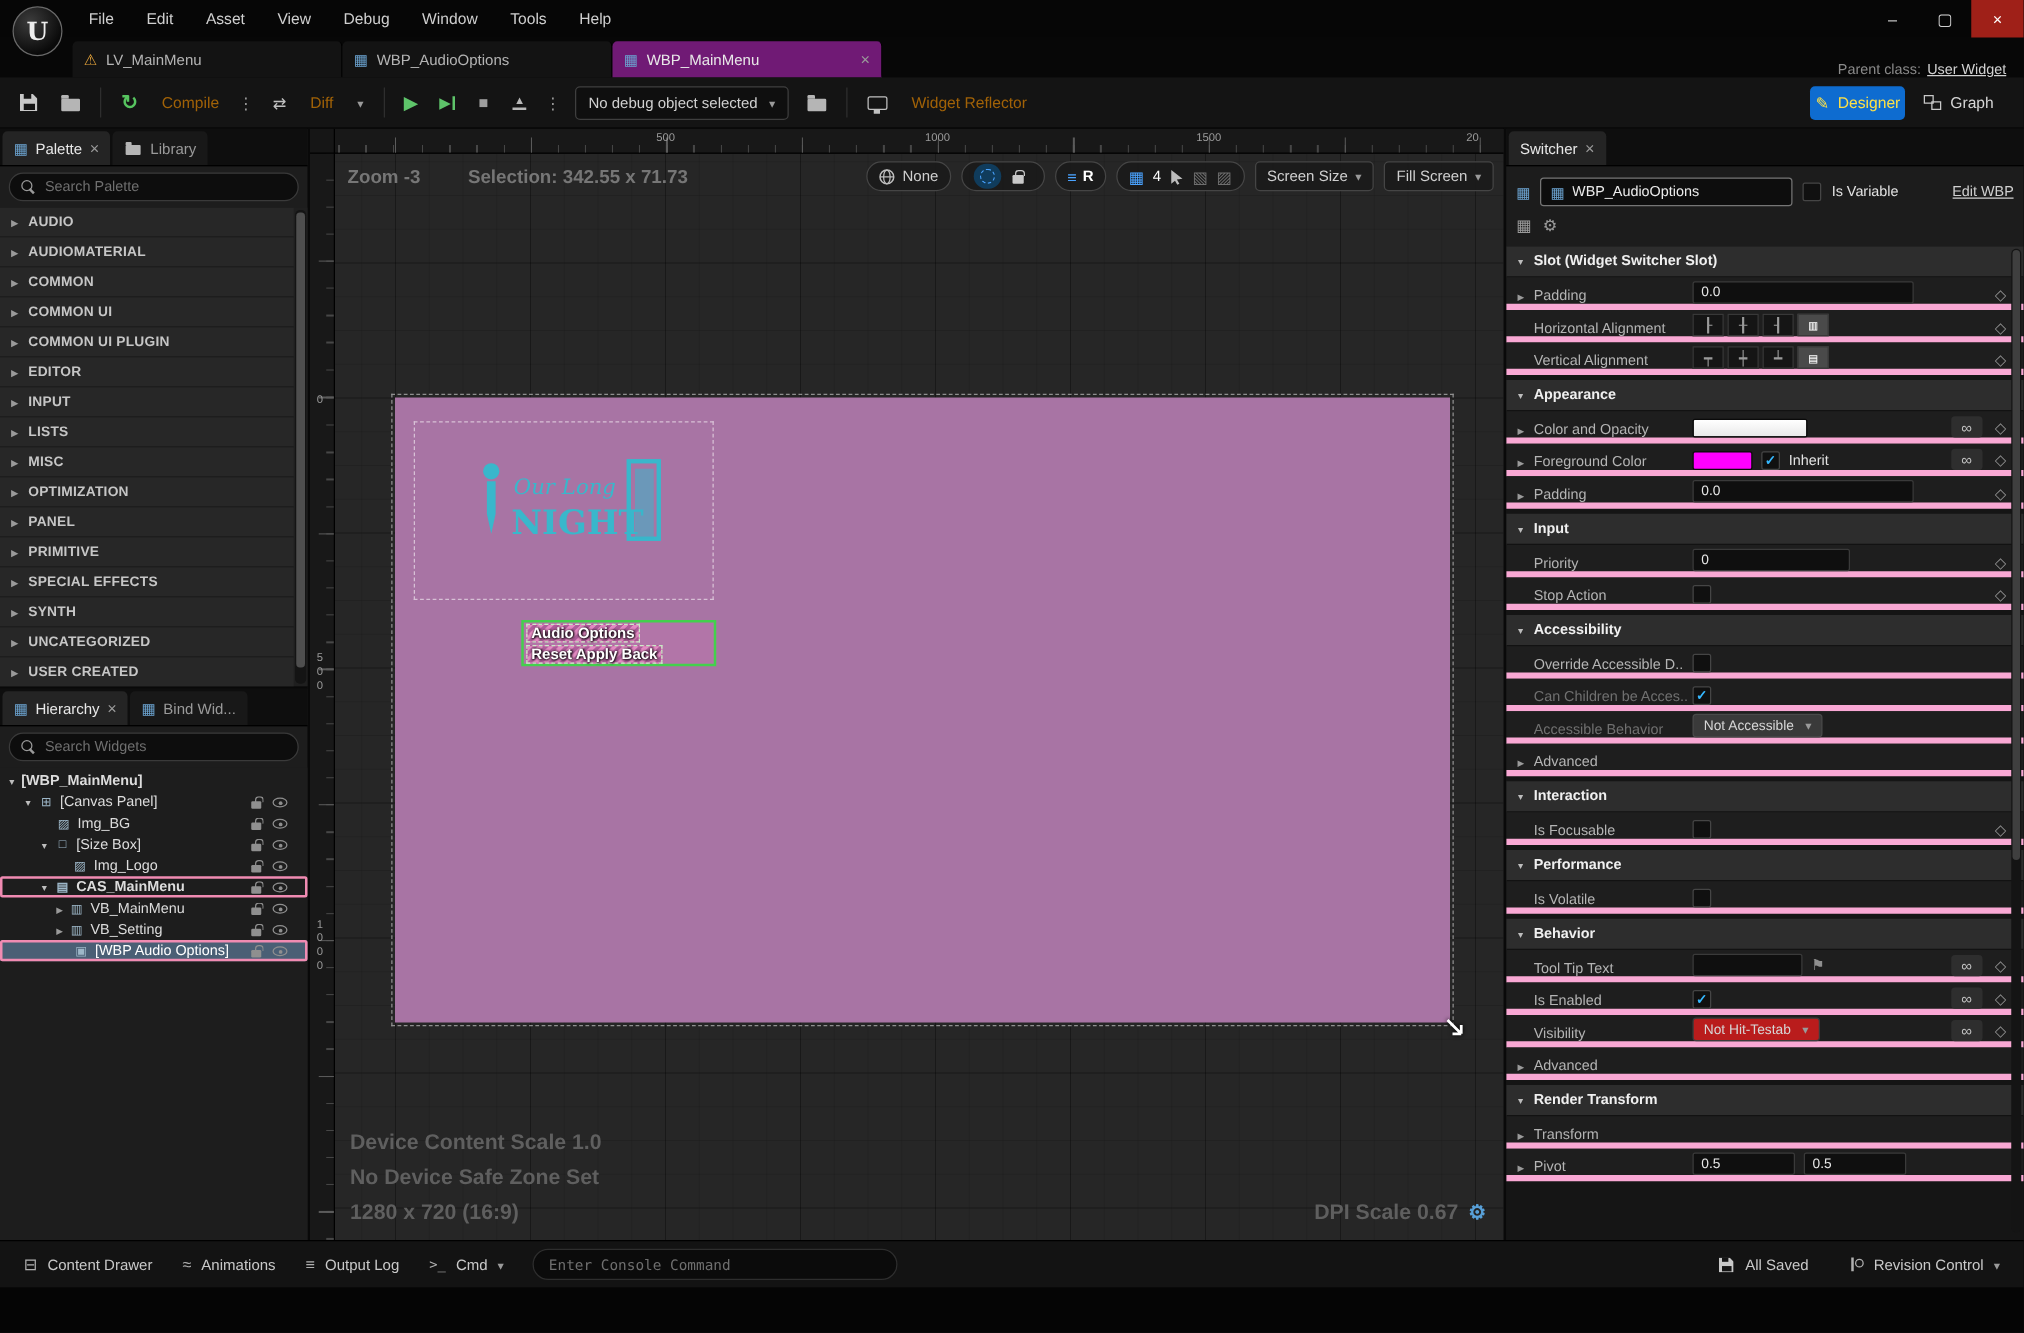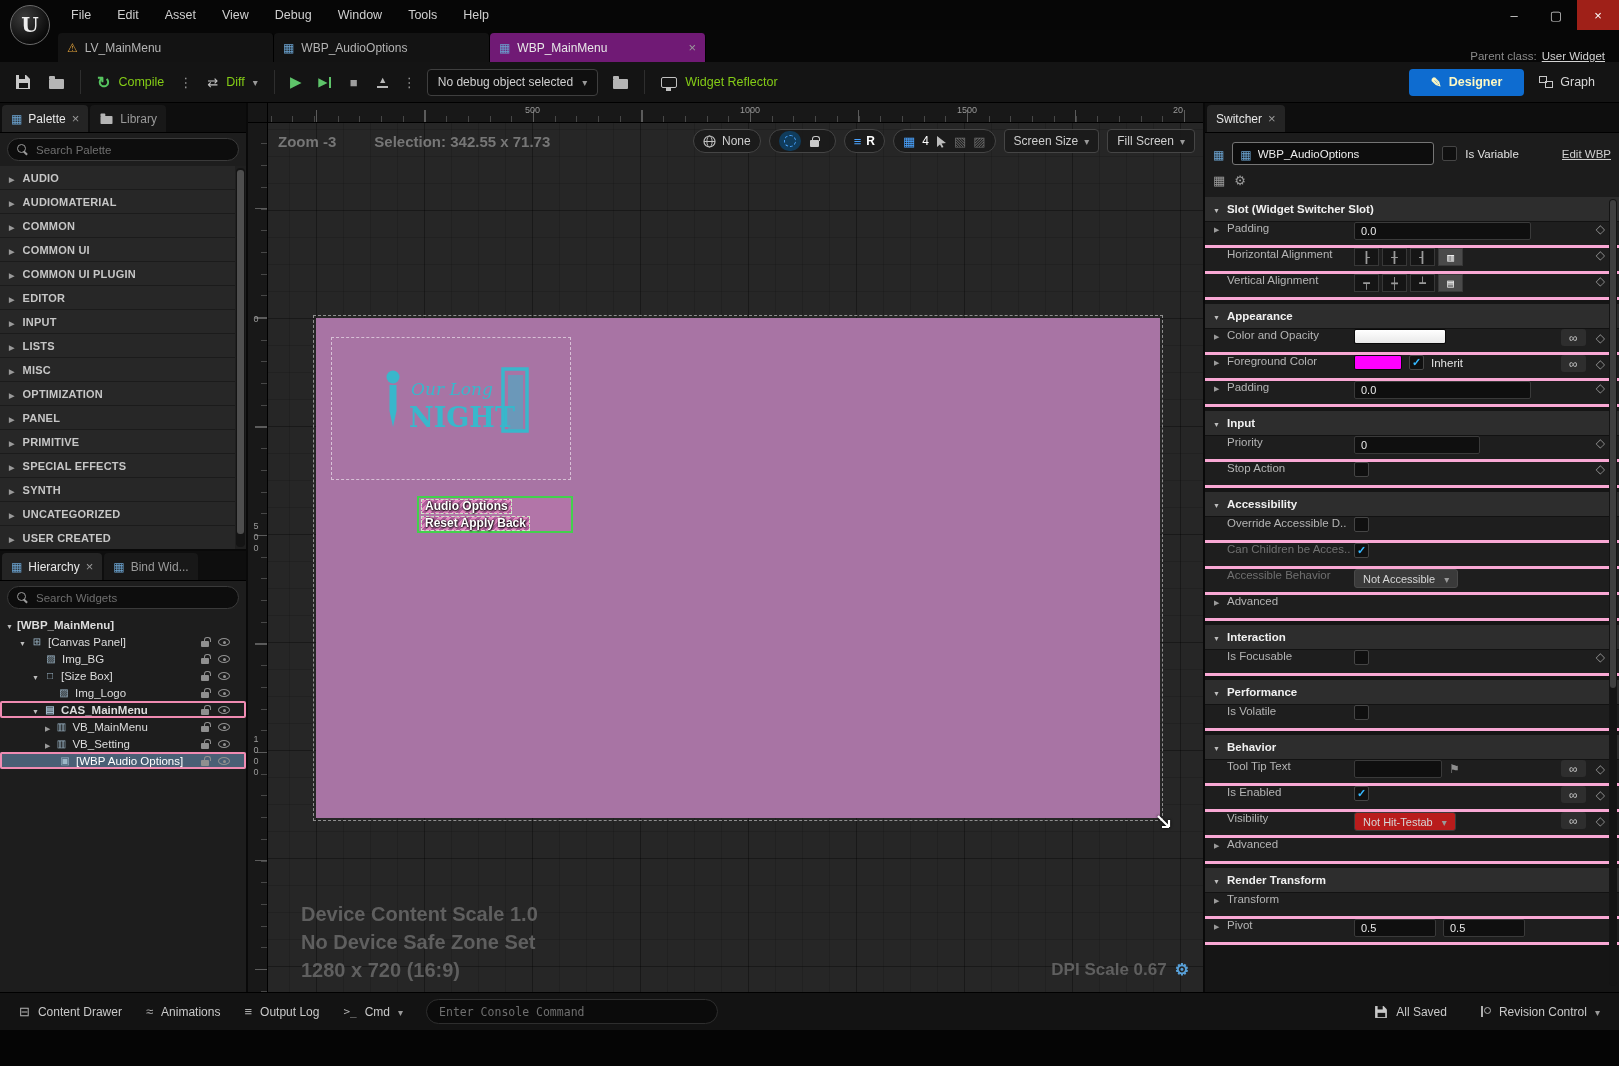--- a/index.html
+++ b/index.html
@@ -25,37 +25,37 @@
           color:#b4b4b4; font-size:12px; border-right:1px solid #000; border-radius:4px 4px 0 0; }
   .atab.active { background:#701a75; color:#e8e8e8; }
   .grow { flex:1; }
   .tclose { color:#9a9a9a; font-size:13px; }
   .parentclass { margin-left:auto; padding-right:14px; font-size:11.5px; display:flex; gap:5px; align-items:center; }
   .pclabel { color:#8a8a8a; }
   .pcvalue { color:#d2d2d2; text-decoration:underline; }
 
   
   .toolbar { height:41px; background:#141414; border-bottom:1px solid #000; display:flex; align-items:center; padding:0 8px; gap:3px; flex:0 0 auto; }
-  .tbtn { height:28px; display:flex; align-items:center; gap:8px; padding:0 8px; color:#84cc16; font-size:12.5px; border-radius:4px; white-space:nowrap; }
+  .tbtn { height:28px; display:flex; align-items:center; gap:19px; padding:0 8px; color:#a16207; font-size:12.5px; border-radius:4px; white-space:nowrap; }
   .tsep { width:1px; height:24px; background:#2e2e2e; margin:0 5px; }
   .dots { color:#9a9a9a; font-size:13px; padding:0 4px; }
   .caret::before { content:"▾"; color:#9a9a9a; font-size:10px; }
   .icompile::before { content:"↻"; color:#56c45f; font-size:16px; font-weight:bold; }
   .idiff::before { content:"⇄"; color:#c0c0c0; font-size:13px; }
   .pbtn { width:26px; height:26px; display:flex; align-items:center; justify-content:center; }
   .iplay::before { content:"▶"; color:#5ec46a; font-size:15px; }
   .iskip { display:flex; align-items:center; gap:1px; color:#5ec46a; }
   .iskip::before { content:"▶"; font-size:12px; }
   .iskip i { display:block; width:2.5px; height:11px; background:#5ec46a; }
   .istop::before { content:"■"; color:#9e9e9e; font-size:13px; }
   .ieject { display:flex; flex-direction:column; align-items:center; color:#b8b8b8; }
   .ieject::before { content:"▲"; font-size:9px; line-height:9px; }
   .ieject i { display:block; width:11px; height:2px; background:#b8b8b8; margin-top:1.5px; }
   .debugdrop { height:27px; border:1px solid #3f3f3f; background:#0f0f0f; border-radius:4px; display:flex; align-items:center; gap:9px; padding:0 10px; color:#d0d0d0; font-size:12px; margin:0 4px; }
-  .btn-designer { margin-left:auto; height:27px; background:#0e6cd0; border-radius:4px; color:#fef9c3; display:flex; align-items:center; gap:7px; padding:0 22px; font-size:12.5px; font-weight:bold; }
+  .btn-designer { margin-left:auto; height:27px; background:#0e6cd0; border-radius:4px; color:#fde047; display:flex; align-items:center; gap:7px; padding:0 4px; font-size:12.5px; font-weight:normal; }
   .ibrush::before { content:"✎"; font-size:13px; }
   .btn-graph { height:27px; display:flex; align-items:center; gap:7px; padding:0 12px; color:#d6d6d6; font-size:12.5px; margin-right:4px; }
   .igraph { position:relative; width:14px; height:12px; }
   .igraph::before { content:""; position:absolute; left:0; top:0; width:6px; height:5px; border:1.4px solid #c8c8c8; }
   .igraph::after { content:""; position:absolute; right:0; bottom:0; width:6px; height:5px; border:1.4px solid #c8c8c8; }
 
   
   .ifloppy { position:relative; width:14px; height:14px; background:#c8c8c8; clip-path:polygon(0 0,72% 0,100% 28%,100% 100%,0 100%); }
   .ifloppy::before { content:""; position:absolute; left:3px; top:0; width:6px; height:4px; background:#141414; }
   .ifloppy::after { content:""; position:absolute; left:2.5px; bottom:1.5px; width:9px; height:5px; background:#141414; }
@@ -140,40 +140,40 @@
   .igray2::before { content:"▨"; color:#6e6e6e; font-size:13px; }
 
   .canvas { position:absolute; left:48px; top:195px; width:844px; height:500px; background:#a874a4; outline:1px dashed rgba(230,230,230,.55); outline-offset:2px; z-index:2; }
   .logobox { position:absolute; left:15px; top:19px; width:240px; height:143px; border:1px dashed rgba(255,255,255,.55); display:flex; align-items:center; justify-content:center; }
   .menuwidget { position:absolute; left:101px; top:178px; width:156px; height:37px; border:2px solid #43d04d; display:flex; flex-direction:column; justify-content:space-between; background:rgba(236,130,196,.15); }
   .mwrow { margin:1px 2px; padding:0 3px; align-self:flex-start; border:1px dashed rgba(200,255,200,.85);
       background:repeating-linear-gradient(135deg, rgba(255,150,210,.65) 0 3px, rgba(170,70,140,.5) 3px 6px);
       color:#fff; font-weight:bold; font-size:12px; line-height:13px; text-shadow:0 1px 2px #000, 1px 0 2px #000; white-space:nowrap; }
   .handle { position:absolute; right:-14px; bottom:-14px; filter:drop-shadow(0 0 1.5px #000); }
   .vpinfo { position:absolute; left:12px; bottom:8px; z-index:5; }
-  .vpinfo div { font-size:20px; font-weight:bold; color:#5f5f5f; line-height:28px; white-space:nowrap;margin-left:21px; }
+  .vpinfo div { font-size:17px; font-weight:bold; color:#5f5f5f; line-height:28px; white-space:nowrap; }
   .vpdpi { position:absolute; right:14px; bottom:12px; z-index:5; display:flex; align-items:center; gap:8px; font-size:17px; font-weight:bold; color:#5f5f5f; }
   .gear::before { content:"⚙"; }
   .vpdpi .gear::before { color:#58a0d8; font-size:16px; }
 
   
   .details { width:416px; flex:0 0 auto; background:#1c1c1c; border-left:2px solid #090909; display:flex; flex-direction:column; position:relative; }
   .dheader { display:flex; align-items:center; gap:8px; padding:9px 8px 4px 8px; }
   .namefield { width:202px; height:23px; background:#0d0d0d; border:1px solid #757575; border-radius:3px; display:flex; align-items:center; gap:6px; padding:0 7px; }
   .namefield input { flex:1; min-width:0; background:transparent; border:none; outline:none; color:#ececec; font-size:11.5px; font-family:"Liberation Sans",sans-serif; }
   .chk { width:15px; height:15px; background:#101010; border:1px solid #454545; border-radius:2px; display:flex; align-items:center; justify-content:center; flex:0 0 auto; }
   .chk.on::before { content:"✓"; color:#35b8ff; font-size:11px; font-weight:bold; }
   .hlabel { color:#e2e2e2; font-size:11.5px; white-space:nowrap; }
   .editlink { margin-left:auto; color:#d0d0d0; font-size:11.5px; text-decoration:underline; white-space:nowrap; overflow:hidden; }
   .dsearchrow { display:flex; align-items:center; gap:9px; padding:4px 8px 9px 8px; }
   .dsico { color:#9a9a9a; font-size:13px; }
   .dbody { flex:1; background:#151515; overflow:hidden; padding-right:0; }
   .dsec { height:25px; background:#2d2d2d; display:flex; align-items:center; gap:7px; padding:0 8px; font-weight:bold; font-size:11.5px; color:#f0f0f0; border-bottom:1px solid #121212; margin-top:4px; }
   .dsec:first-child { margin-top:0; }
-  .drow { min-height:26px; display:flex; align-items:flex-start; padding:0 14px 0 9px; background:#1e1e1e; border-bottom:3px solid #f9a8d4; font-size:11.5px; color:#b4b4b4; }
+  .drow { min-height:26px; display:flex; align-items:flex-end; padding:0 14px 0 9px; background:#1e1e1e; border-bottom:5px solid #f9a8d4; font-size:11.5px; color:#b4b4b4; }
   .dtri { width:13px; flex:0 0 auto; }
   .dlabel { width:127px; flex:0 0 auto; white-space:nowrap; overflow:hidden; }
   .dlabel.dim { color:#707070; }
   .dctrl { flex:1; display:flex; align-items:center; gap:7px; min-width:0; }
   .rz { display:flex; align-items:center; gap:10px; width:74px; justify-content:flex-end; flex:0 0 auto; }
   .dfield { height:18px; background:#0f0f0f; border:1px solid #3a3a3a; border-radius:2px; color:#e8e8e8; font-size:11px; padding:0 6px; font-family:"Liberation Sans",sans-serif; outline:none; }
   .dbind { color:#909090; font-size:12px; }
   .dbind::before { content:"◇"; }
   .chain { width:25px; height:17px; background:#2e2e2e; border-radius:3px; display:flex; align-items:center; justify-content:center; color:#c4c4c4; }
   .chain::before { content:"∞"; font-size:12px; }

